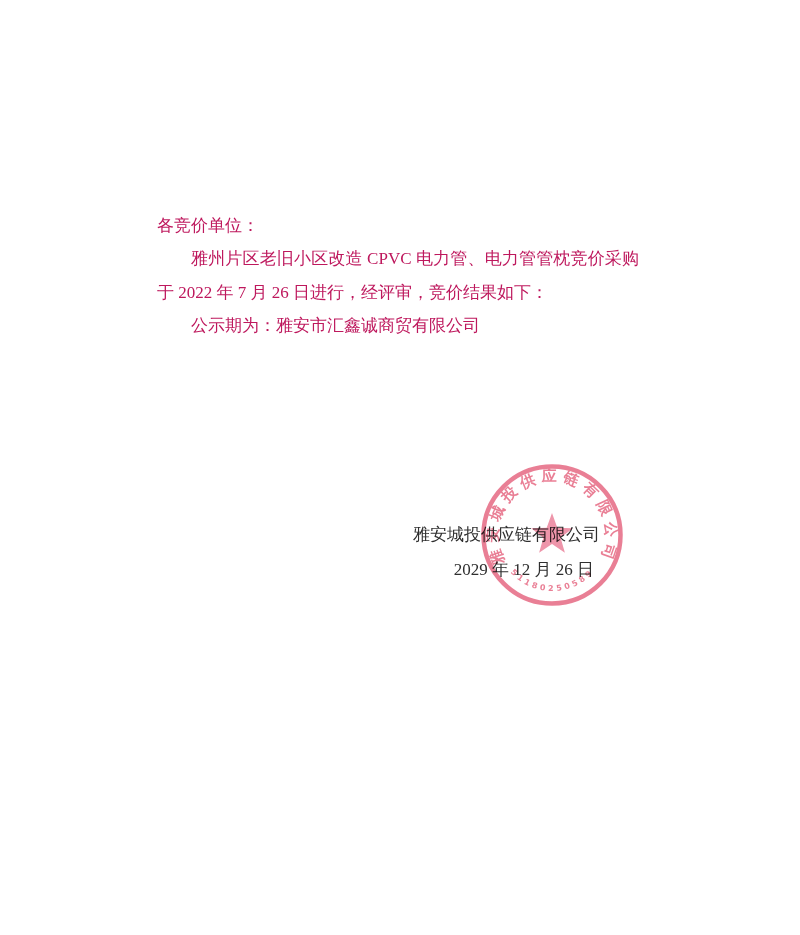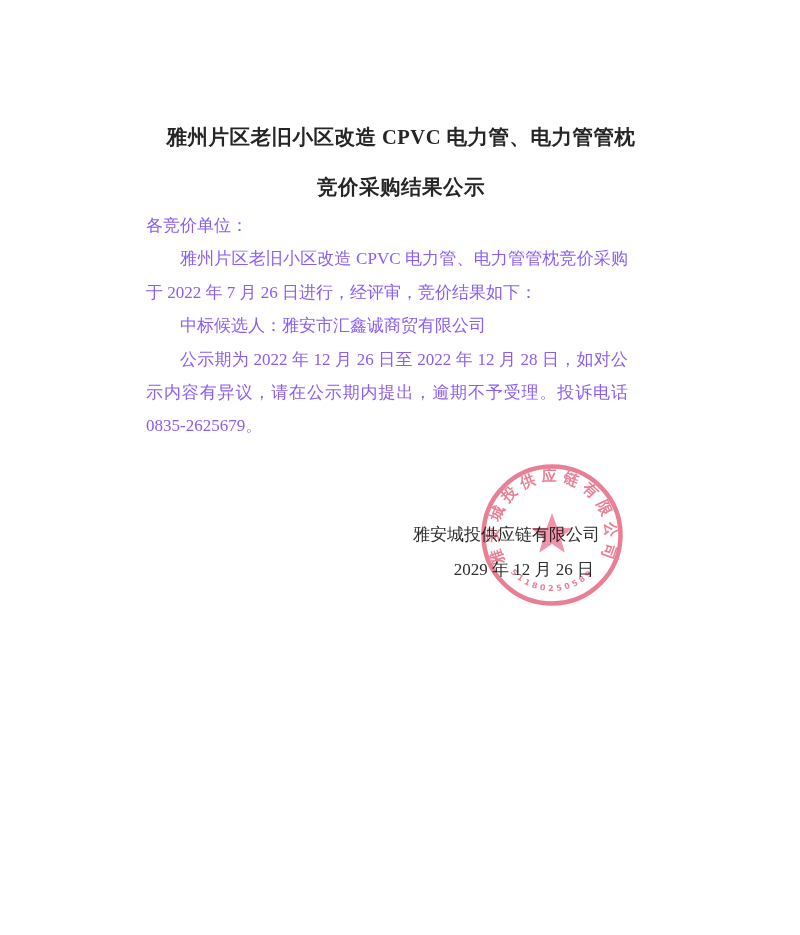--- a/index.html
+++ b/index.html
@@ -29,26 +29,26 @@
     font-size: 20.5px;
     line-height: 23px;
     letter-spacing: 0.5px;
   }
   .title-line + .title-line {
     margin-top: 27px;
   }
   .body-block {
     position: absolute;
     top: 209px;
-    left: 146px;
+    left: 157px;
     width: 482px;
     font-size: 17px;
     line-height: 33.4px;
     text-align: justify;
-    color: #8b5cf6;
+    color: #be185d;
   }
   .body-block p {
     margin: 0;
     padding: 0;
   }
   .body-block p.indent {
     text-indent: 2em;
   }
   .signature-block {
     position: absolute;
@@ -84,30 +84,25 @@
     letter-spacing: 3px;
     font-family: "DejaVu Sans", sans-serif;
     font-weight: bold;
   }
 </style>
 </head>
 <body>
 
 <div class="page">
 
-  <div class="title-block">
-    <div class="title-line">雅州片区老旧小区改造 CPVC 电力管、电力管管枕</div>
-    <div class="title-line">竞价采购结果公示</div>
-  </div>
 
   <div class="body-block">
     <p class="salutation">各竞价单位：</p>
     <p class="indent">雅州片区老旧小区改造 CPVC 电力管、电力管管枕竞价采购于 2022 年 7 月 26 日进行，经评审，竞价结果如下：</p>
-    <p class="indent">中标候选人：雅安市汇鑫诚商贸有限公司</p>
-    <p class="indent">公示期为 2022 年 12 月 26 日至 2022 年 12 月 28 日，如对公示内容有异议，请在公示期内提出，逾期不予受理。投诉电话 0835-2625679。</p>
+    <p class="indent">公示期为：雅安市汇鑫诚商贸有限公司</p>
   </div>
 
   <div class="signature-block">
     <div class="sig-company">雅安城投供应链有限公司</div>
     <div class="sig-date">2029 年 12 月 26 日</div>
   </div>
 
   <svg class="stamp" viewBox="0 0 150 150" xmlns="http://www.w3.org/2000/svg">
     <defs>
       <path id="sealArcPath" d="M 28.2 102 A 54 54 0 1 1 121.8 102" fill="none"></path>

